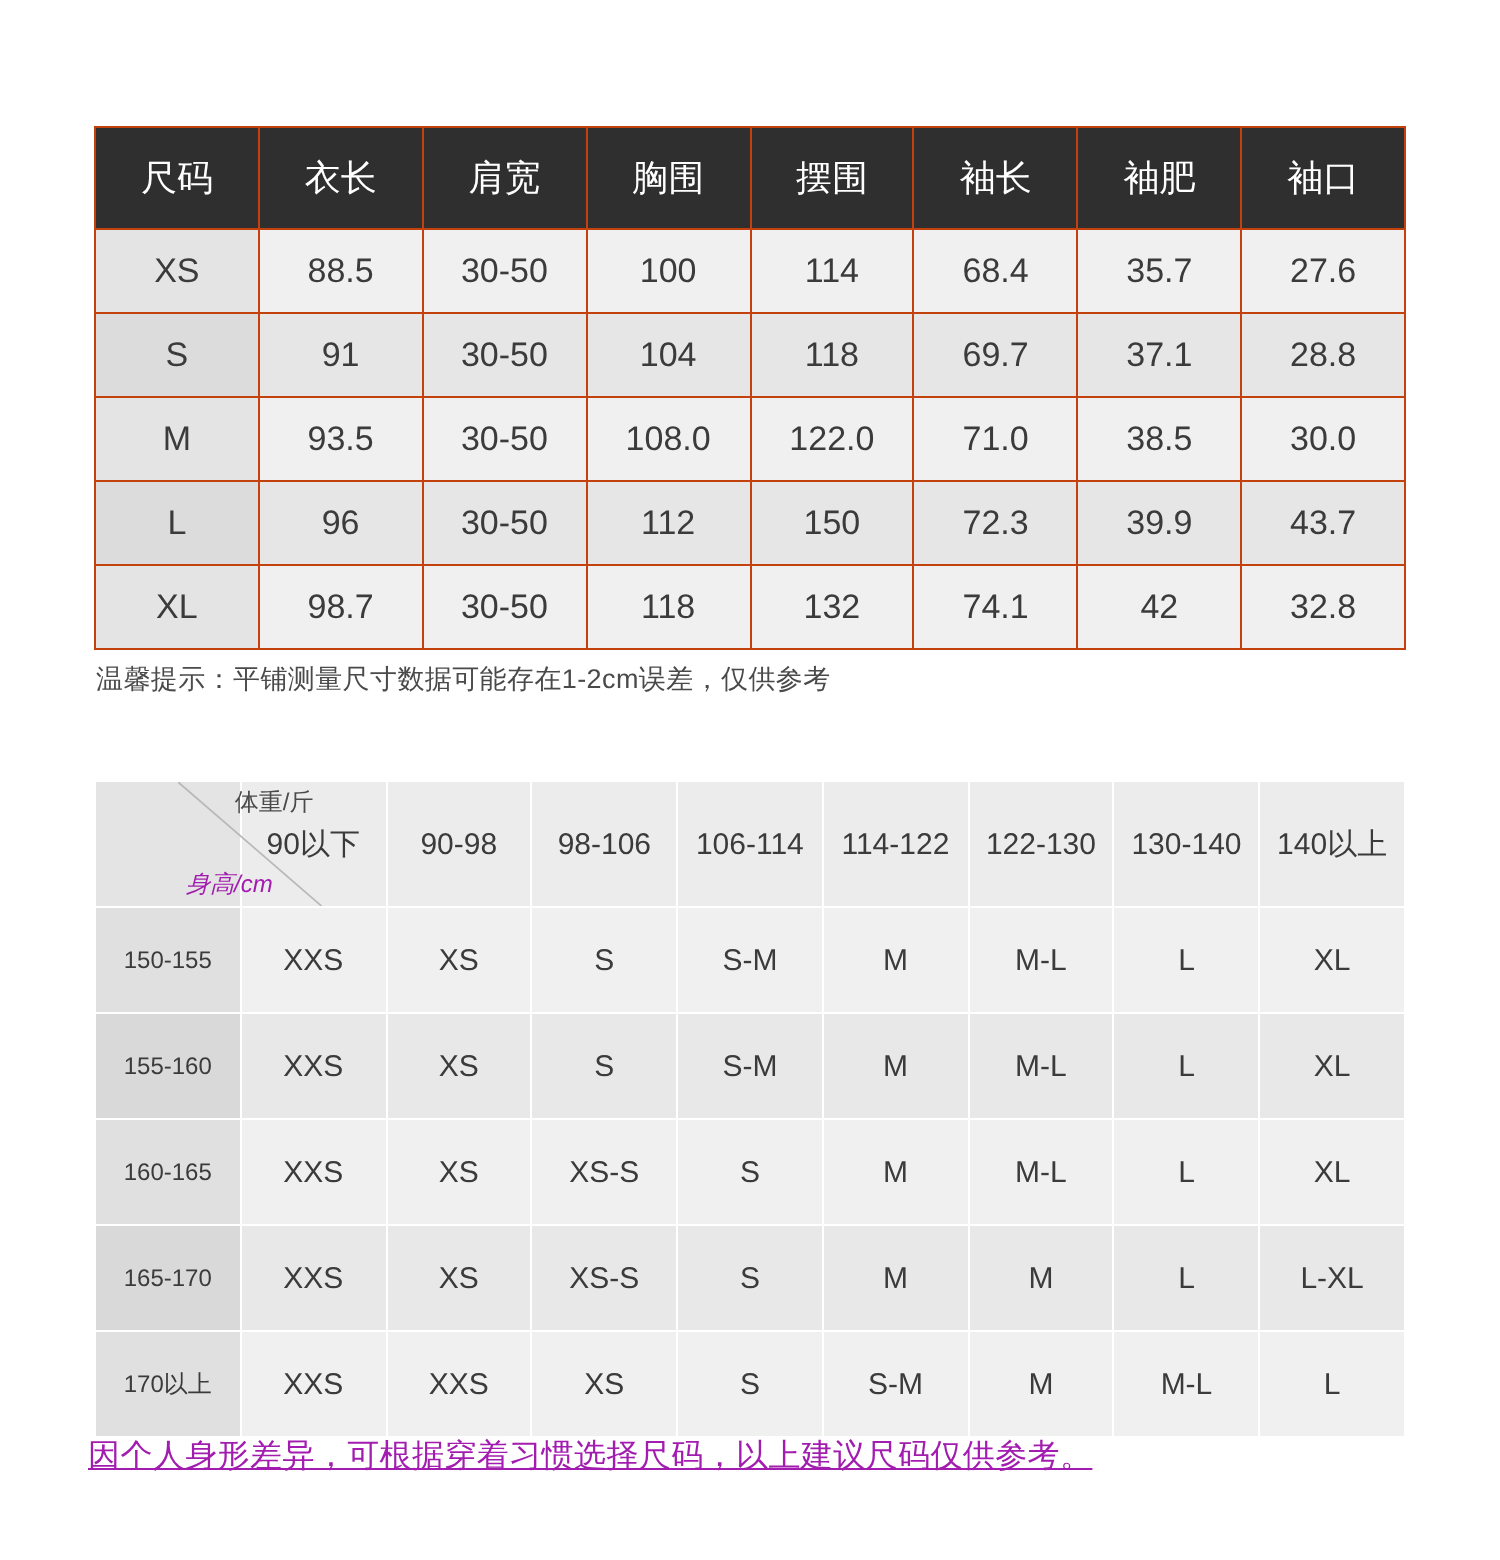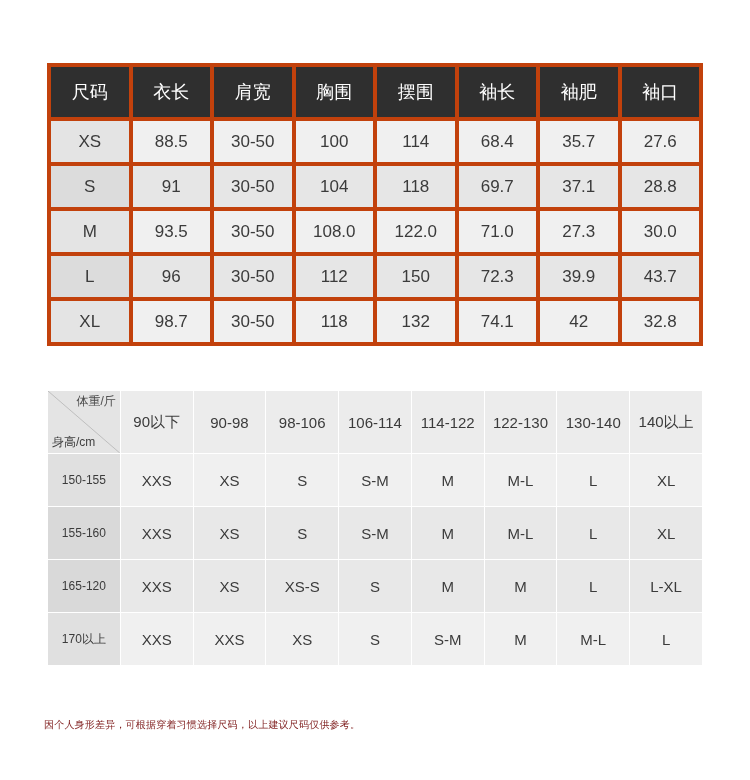--- a/index.html
+++ b/index.html
@@ -29,21 +29,21 @@
     top: 63px;
     width: 656px;
   }
   table.size-table {
     border-collapse: collapse;
     width: 656px;
     table-layout: fixed;
   }
   table.size-table th,
   table.size-table td {
-    border: 4px solid #c2410c;
+    border: 1px solid #c2410c;
     text-align: center;
     font-size: 17px;
     font-weight: normal;
     height: 41px;
     padding: 0;
     color: #3b3b3b;
   }
   table.size-table thead th {
     background: #2f2f2f;
     color: #ffffff;
@@ -129,50 +129,53 @@
   table.rec-table thead td.corner {
     background: #e4e4e4;
     position: relative;
     padding: 0;
   }
   .corner-inner {
     position: relative;
     width: 100%;
     height: 62px;
     overflow: hidden;
+    margin-left: 41px;
   }
   .corner-line {
     position: absolute;
     left: 0;
     top: 0;
     width: 100%;
     height: 100%;
   }
   .corner-top {
     position: absolute;
     right: 4px;
     top: 2px;
     font-size: 12px;
     color: #4a4a4a;
   }
   .corner-bottom {
     position: absolute;
     left: 4px;
     bottom: 2px;
     font-size: 12px;
-    color: #404040;
+    color: #a21caf;
+    font-style: italic;
   }
 
   .note-2 {
     position: absolute;
     left: 44px;
     top: 718px;
-    font-size: 10px;
-    color: #7f1d1d;
+    font-size: 16px;
+    color: #a21caf;
     letter-spacing: 0.2px;
+    text-decoration: underline;
   }
 </style>
 </head>
 <body>
 
 <div class="page">
 
   <div class="size-table-wrap">
     <table class="size-table">
       <thead>
@@ -208,21 +211,21 @@
           <td>37.1</td>
           <td>28.8</td>
         </tr>
         <tr>
           <td class="first-col">M</td>
           <td>93.5</td>
           <td>30-50</td>
           <td>108.0</td>
           <td>122.0</td>
           <td>71.0</td>
-          <td>27.3</td>
+          <td>38.5</td>
           <td>30.0</td>
         </tr>
         <tr class="alt">
           <td class="first-col">L</td>
           <td>96</td>
           <td>30-50</td>
           <td>112</td>
           <td>150</td>
           <td>72.3</td>
           <td>39.9</td>
@@ -235,20 +238,21 @@
           <td>118</td>
           <td>132</td>
           <td>74.1</td>
           <td>42</td>
           <td>32.8</td>
         </tr>
       </tbody>
     </table>
   </div>
 
+  <div class="note-1">温馨提示：平铺测量尺寸数据可能存在1-2cm误差，仅供参考</div>
 
   <div class="watermark">尺码建议</div>
 
   <div class="rec-table-wrap">
     <table class="rec-table">
       <thead>
         <tr>
           <td class="corner">
             <div class="corner-inner">
               <svg class="corner-line" viewBox="0 0 100 62" preserveAspectRatio="none">
@@ -284,22 +288,33 @@
           <td class="rowhead">155-160</td>
           <td>XXS</td>
           <td>XS</td>
           <td>S</td>
           <td>S-M</td>
           <td>M</td>
           <td>M-L</td>
           <td>L</td>
           <td>XL</td>
         </tr>
+        <tr>
+          <td class="rowhead">160-165</td>
+          <td>XXS</td>
+          <td>XS</td>
+          <td>XS-S</td>
+          <td>S</td>
+          <td>M</td>
+          <td>M-L</td>
+          <td>L</td>
+          <td>XL</td>
+        </tr>
         <tr class="alt">
-          <td class="rowhead">165-120</td>
+          <td class="rowhead">165-170</td>
           <td>XXS</td>
           <td>XS</td>
           <td>XS-S</td>
           <td>S</td>
           <td>M</td>
           <td>M</td>
           <td>L</td>
           <td>L-XL</td>
         </tr>
         <tr>

